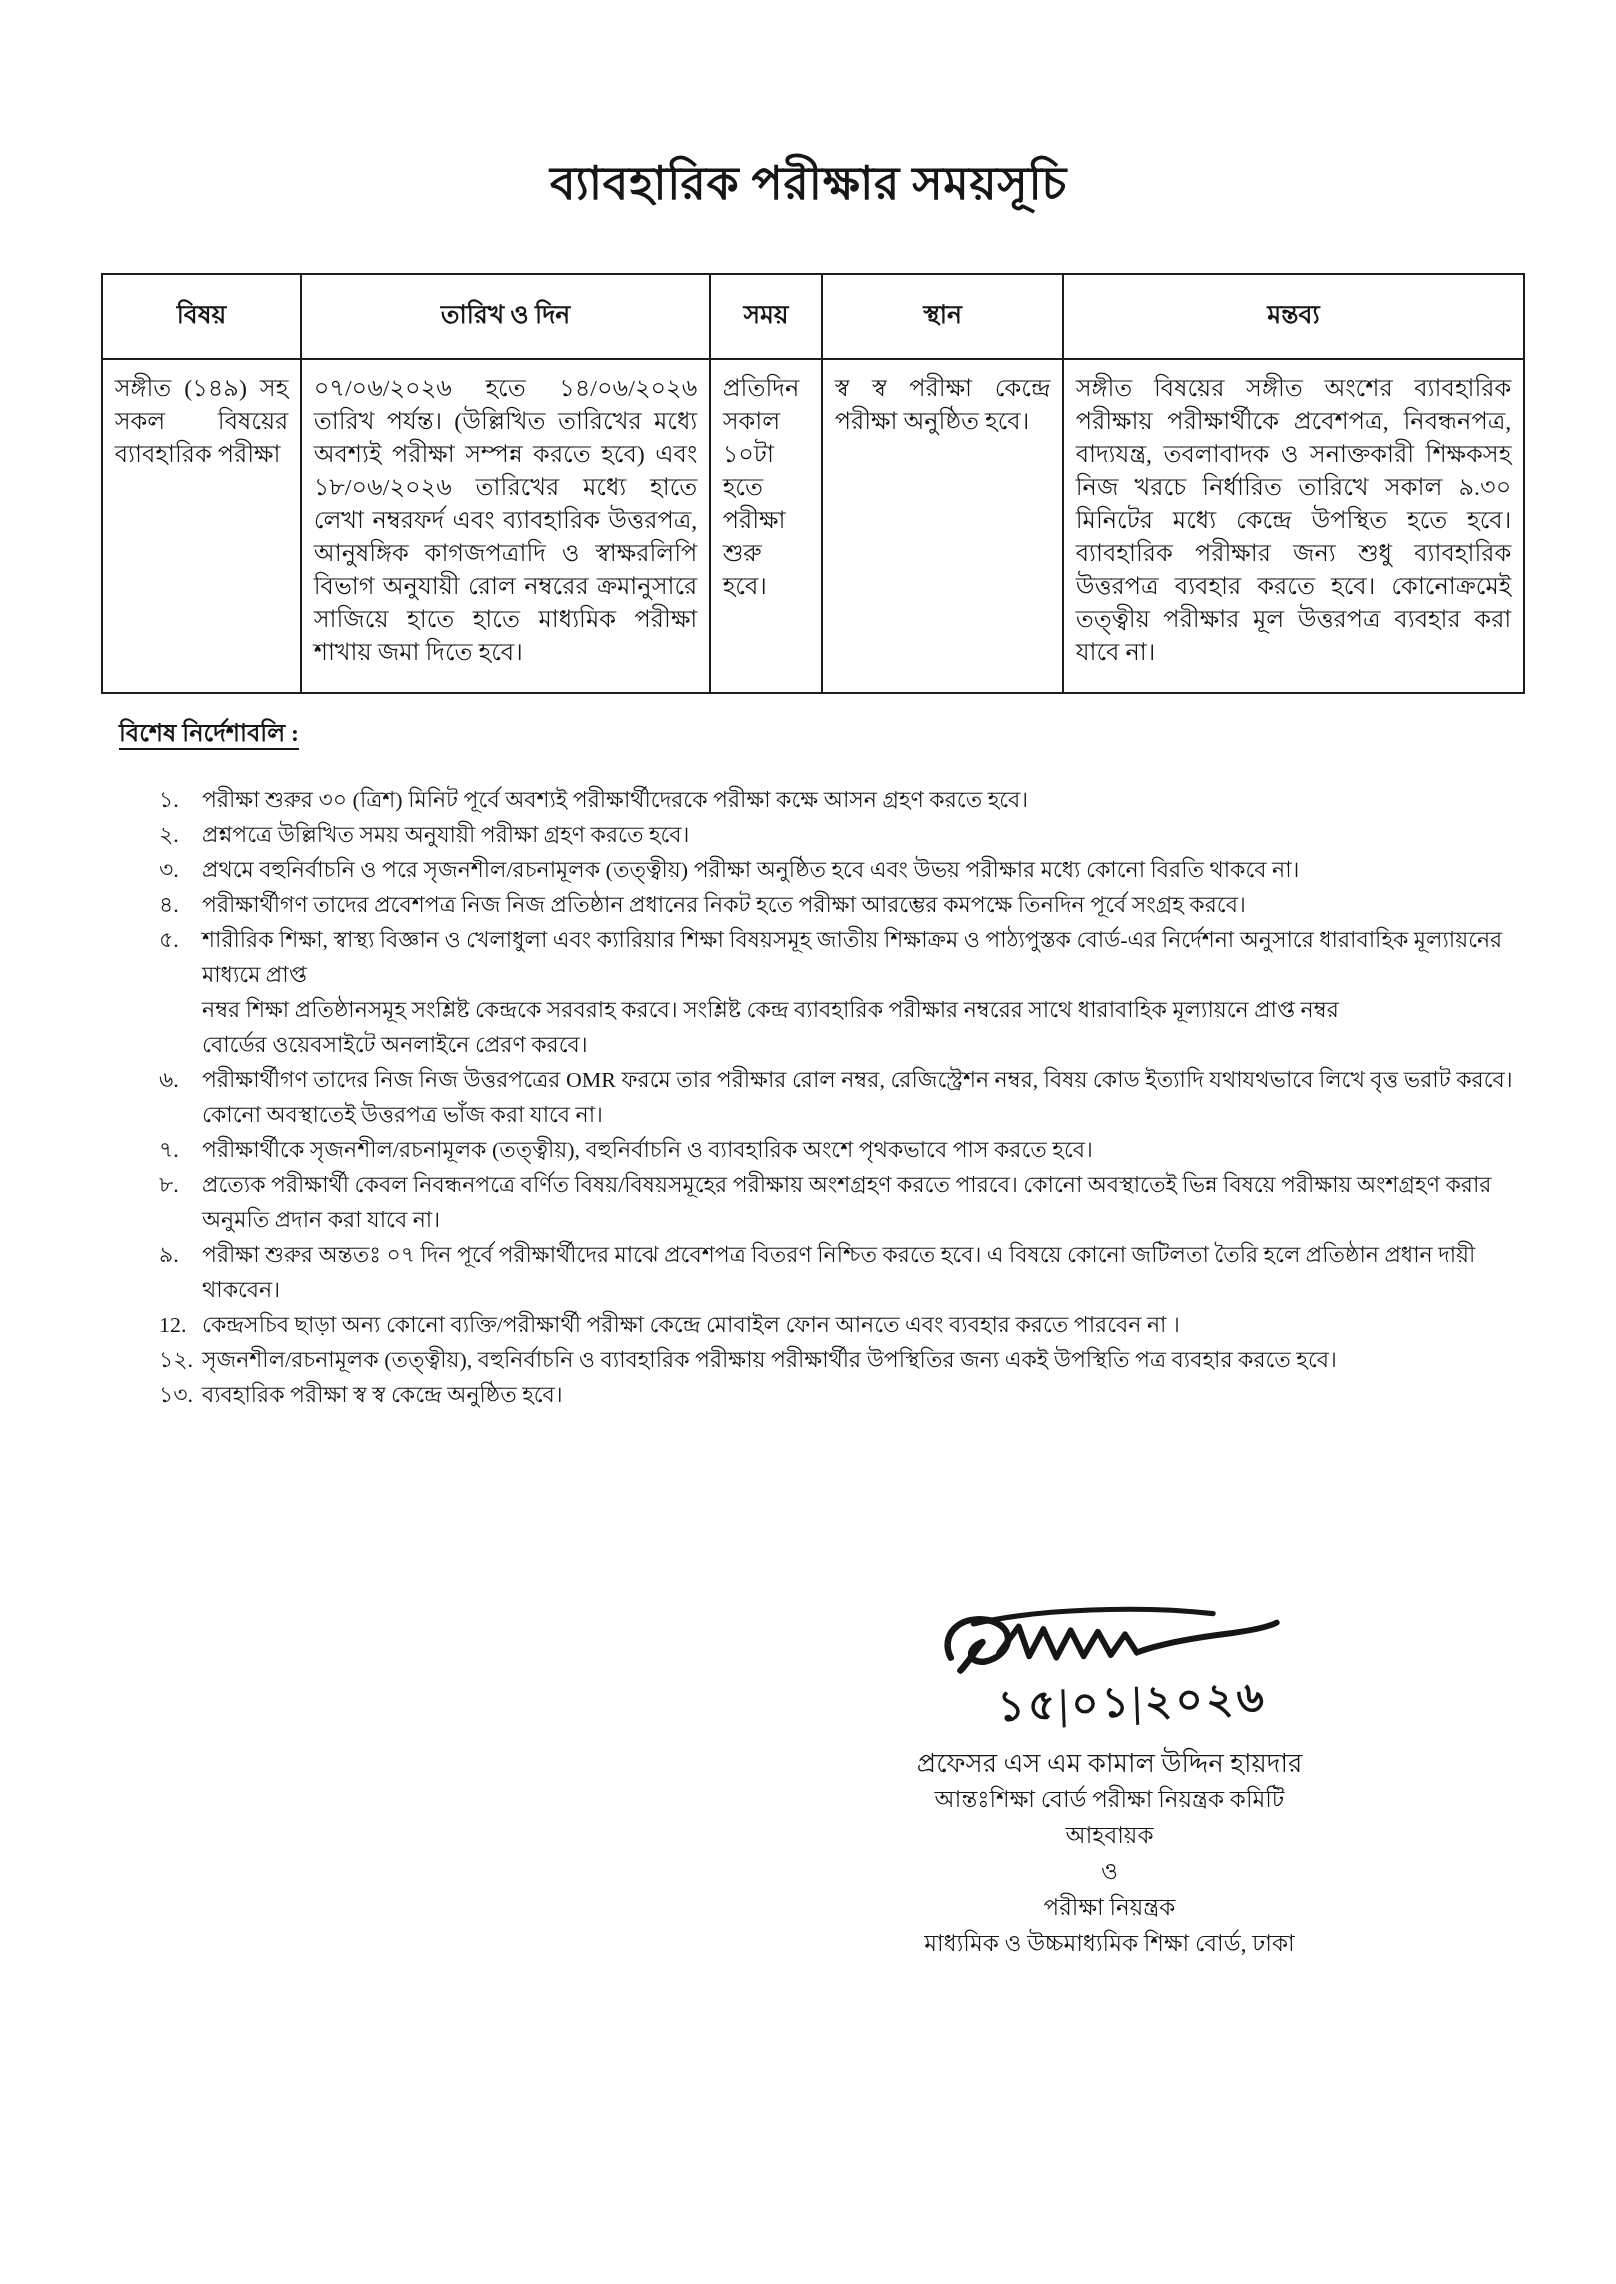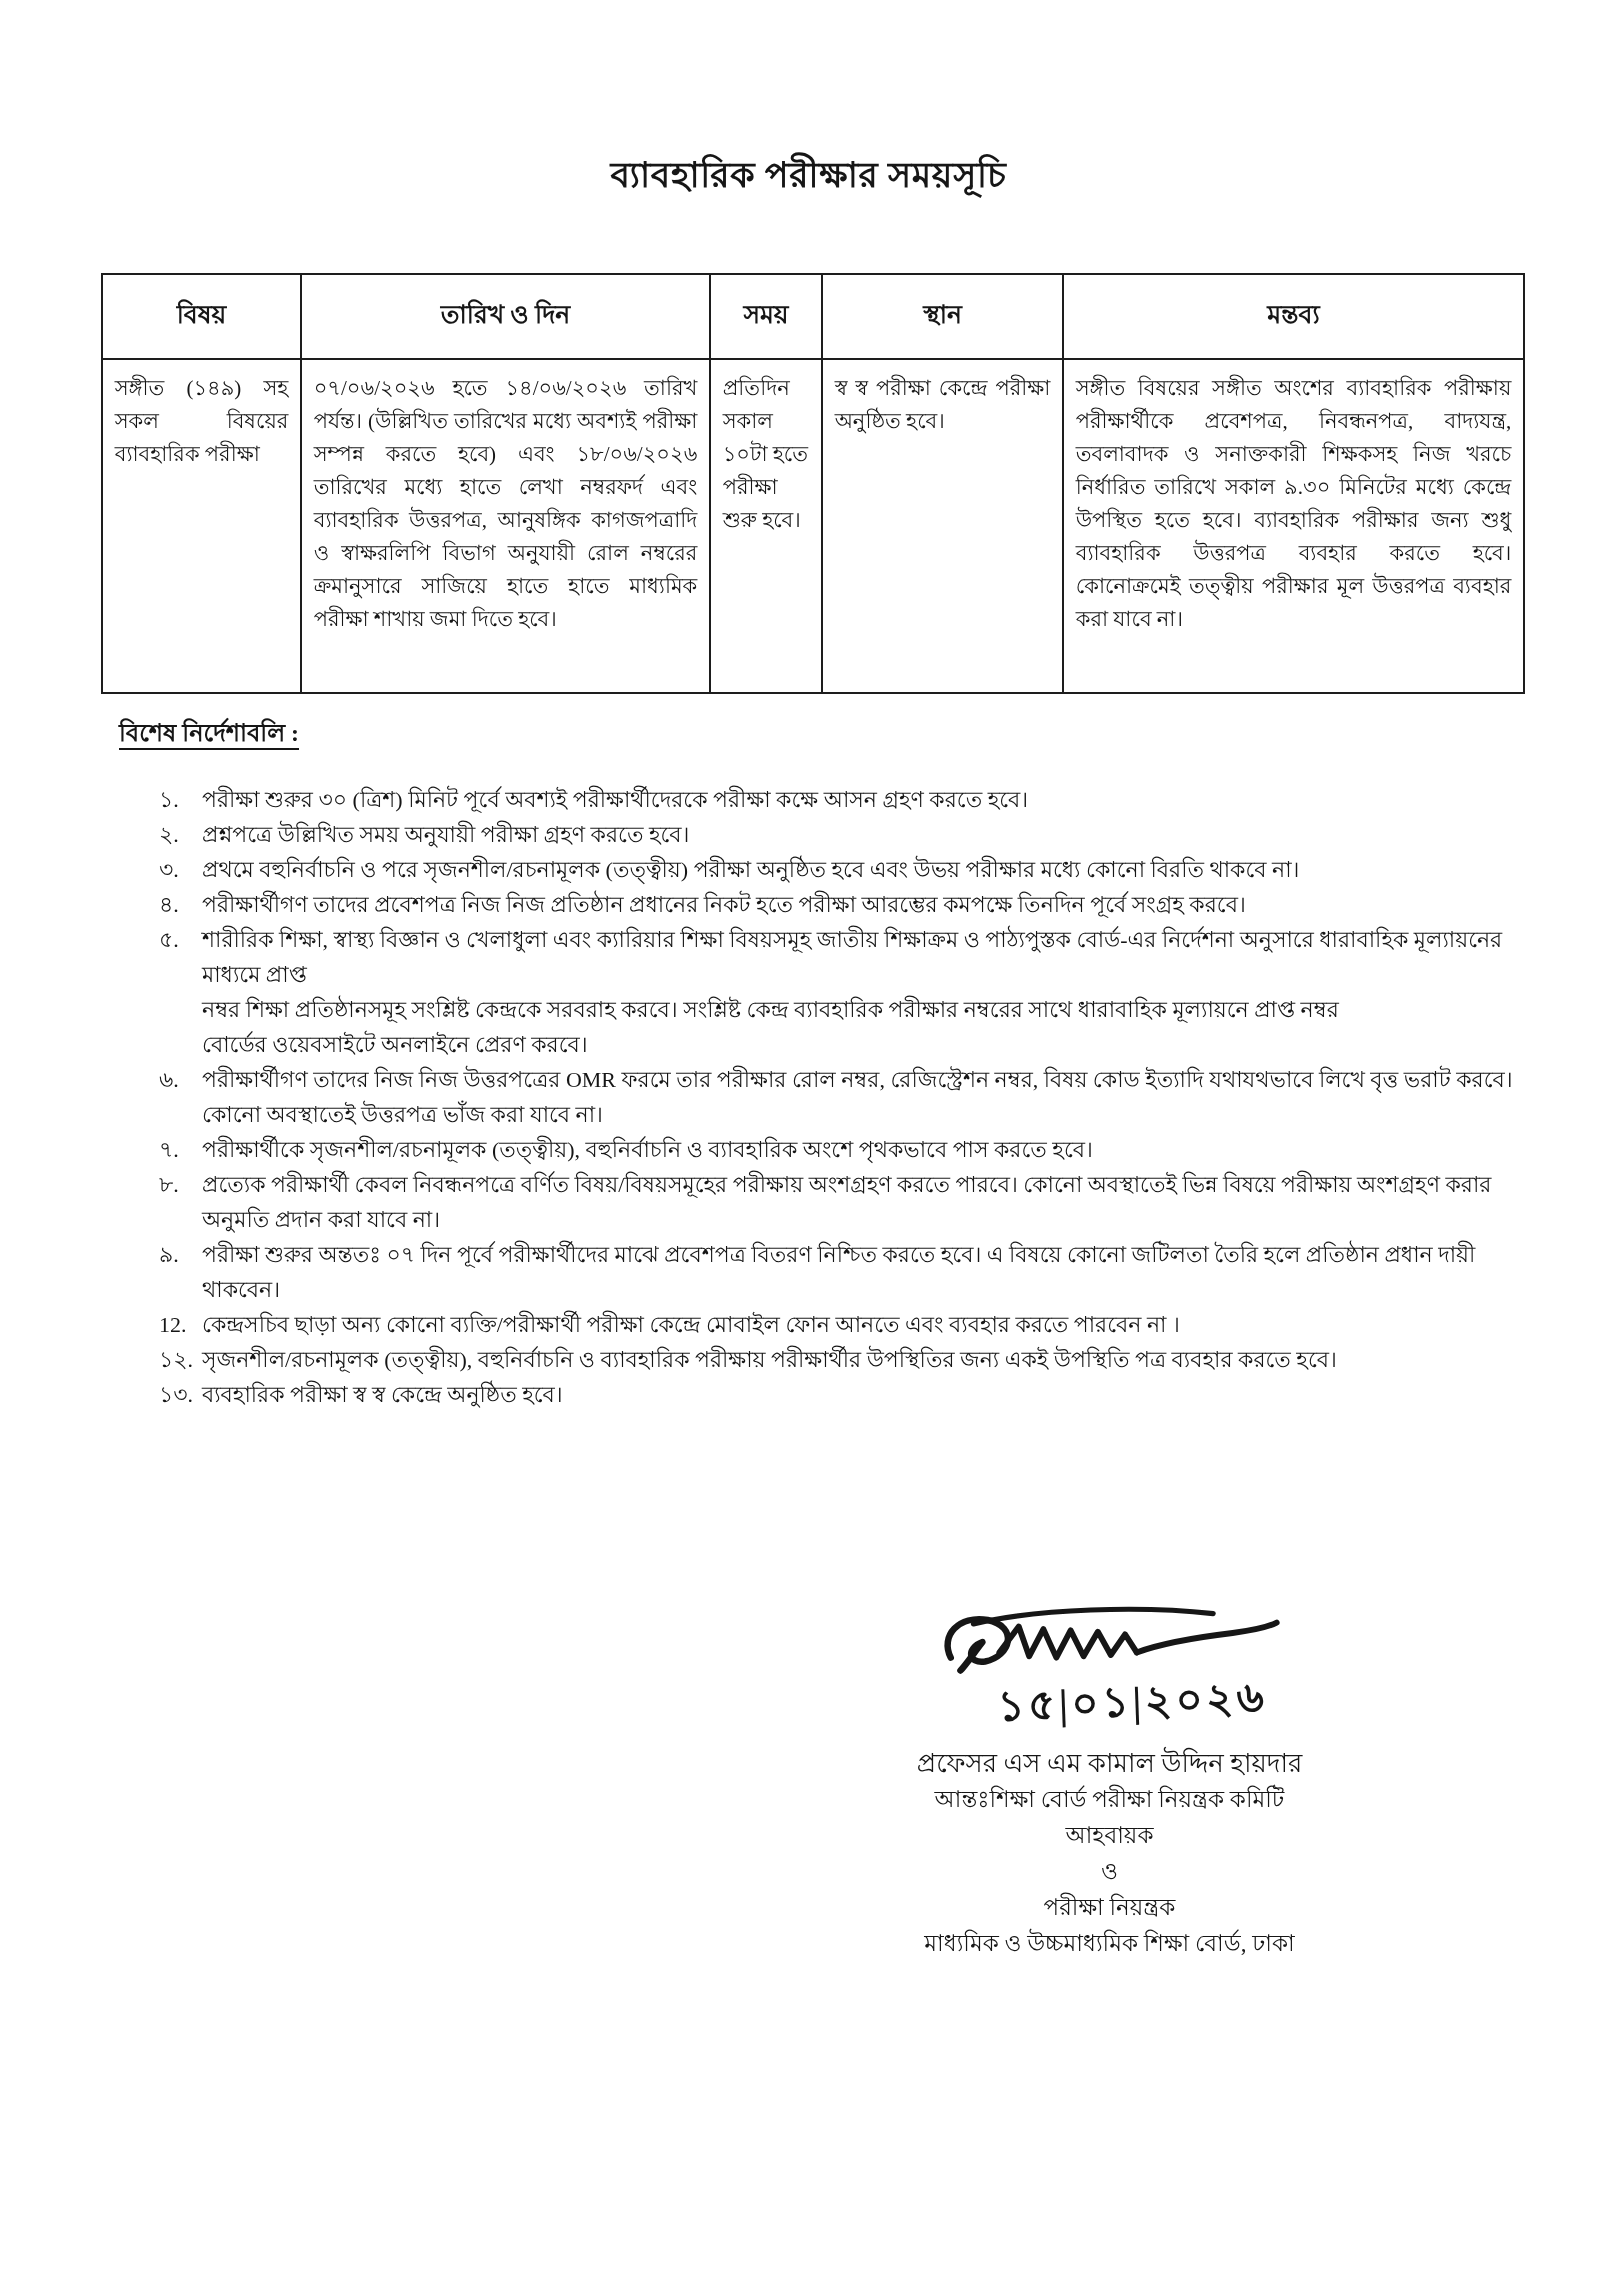--- a/index.html
+++ b/index.html
@@ -6,37 +6,37 @@
   body{
     width:1617px;height:2284px;position:relative;overflow:hidden;
     background:#ffffff;color:#161616;
     font-family:"Liberation Serif","DejaVu Serif",serif;
   }
   .page{position:absolute;inset:0;}
 
   
   .title{
     position:absolute;top:148px;left:0;width:1617px;margin:0;
-    text-align:center;font-size:35px;font-weight:600;letter-spacing:0.7px;
+    text-align:center;font-size:46px;font-weight:600;letter-spacing:0.7px;
   }
 
   
   .schedule-table{
     position:absolute;left:101px;top:273px;width:1423px;
     border-collapse:collapse;table-layout:fixed;
   }
   .schedule-table th,.schedule-table td{
     border:2px solid #1d1d1d;
   }
   .schedule-table th{
     height:83px;vertical-align:middle;text-align:center;
     font-size:25px;font-weight:600;padding:0 6.5px;border-radius:30px;
   }
   .schedule-table td{
-    vertical-align:top;font-size:21px;line-height:33px;
+    vertical-align:top;font-size:24px;line-height:33px;
     padding:11.7px 11.7px 14.3px 11.7px;height:306px;
   }
   .justify{text-align:justify;}
   .c1{width:199px;}
   .c2{width:409px;}
   .c3{width:112px;}
   .c4{width:241px;}
   .c5{width:461px;}
 
   

